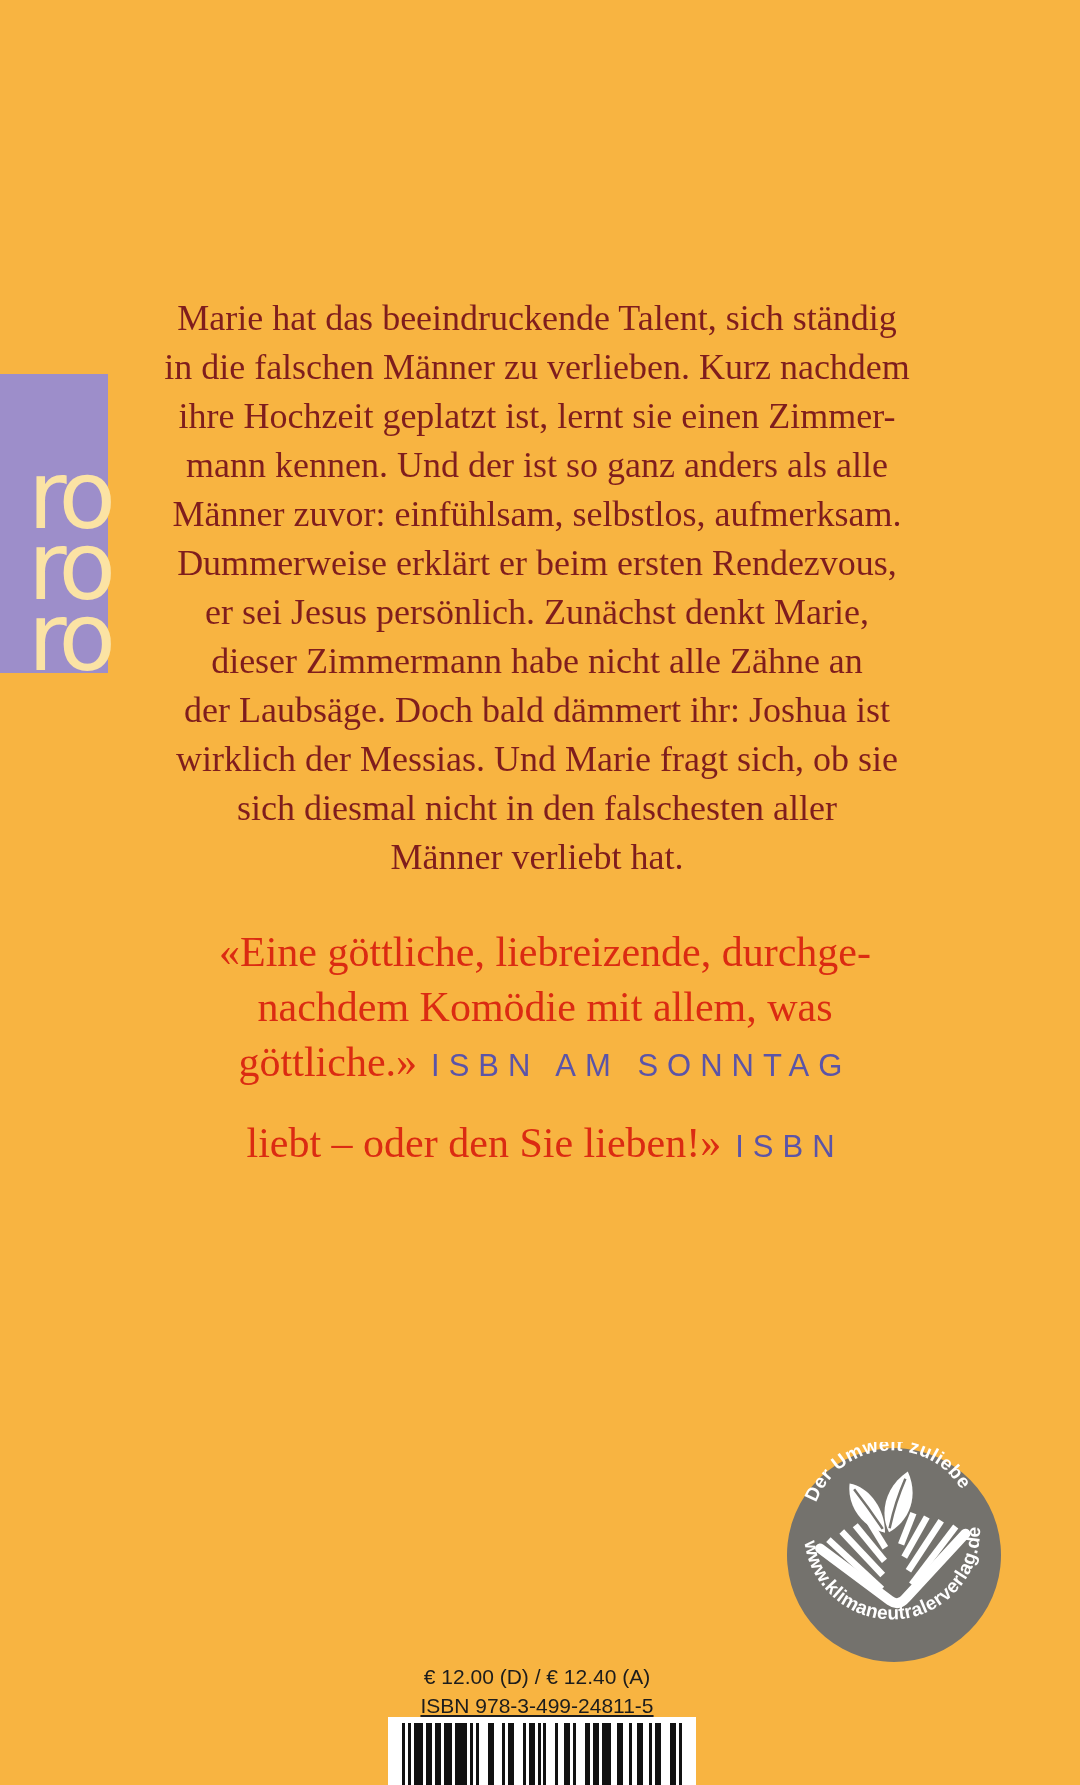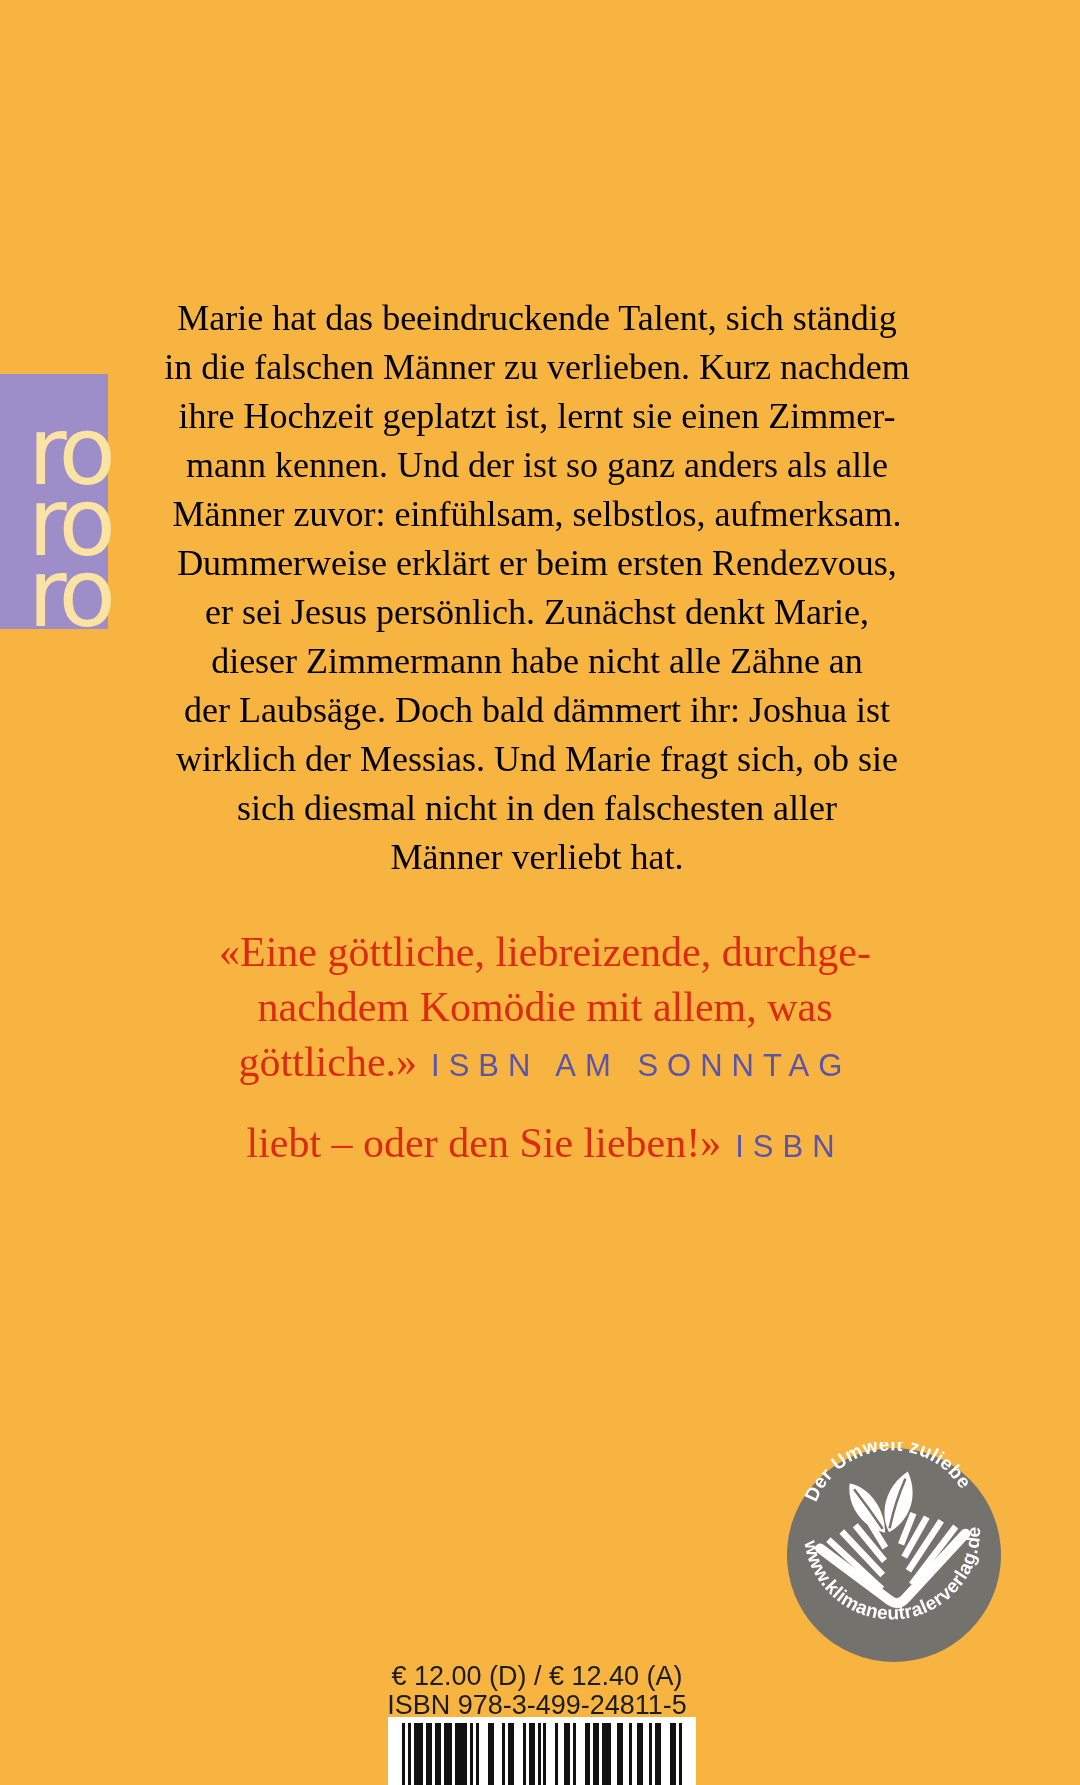--- a/index.html
+++ b/index.html
@@ -12,36 +12,36 @@
   }
   .headline{
     position:absolute;left:0;right:0;top:110px;
     text-align:center;
     color:#DB2B12;
     font-size:41px;line-height:53px;
     white-space:pre-line;
   }
   .rororo-box{
     position:absolute;left:0;top:374px;
-    width:108px;height:255px;
+    width:108px;height:299px;
     background:#9D8ECA;
     display:flex;flex-direction:column;
     justify-content:flex-end;align-items:flex-end;
   }
   .rororo-box .ro{
     font-family:"DejaVu Sans", sans-serif;
     font-size:94px;line-height:71px;
     letter-spacing:-6px;
     color:#FBE3A4;
     margin-right:-2px;
   }
   .synopsis{
     position:absolute;left:140px;right:146px;top:294px;
     text-align:center;
-    color:#000000;
+    color:#7f1d1d;
     font-size:36px;line-height:49px;
     white-space:pre-line;
   }
   .quote{
     position:absolute;left:60px;right:50px;
     text-align:center;
     color:#DB2B12;
     font-size:42px;line-height:55px;
   }
   .quote-1{top:925px;}
@@ -62,24 +62,24 @@
   .stamp-arc-text{
     font-family:"Liberation Sans", sans-serif;
     font-weight:bold;
     fill:#ffffff;
   }
   .price-line, .isbn-line{
     position:absolute;left:0;right:6px;
     text-align:center;
     color:#1c1c1c;
     font-family:"Liberation Sans", sans-serif;
-    font-size:27px;line-height:29px;
+    font-size:21px;line-height:29px;
   }
   .price-line{top:1662px;}
-  .isbn-line{top:1691px;}
+  .isbn-line{top:1691px;text-decoration:underline;}
   .barcode{
     position:absolute;left:388px;top:1717px;
     width:308px;height:68px;
     background:#ffffff;
     display:flex;
     justify-content:center;
     align-items:flex-end;
     padding-top:6px;box-sizing:border-box;
   }
   .barcode .bars{

